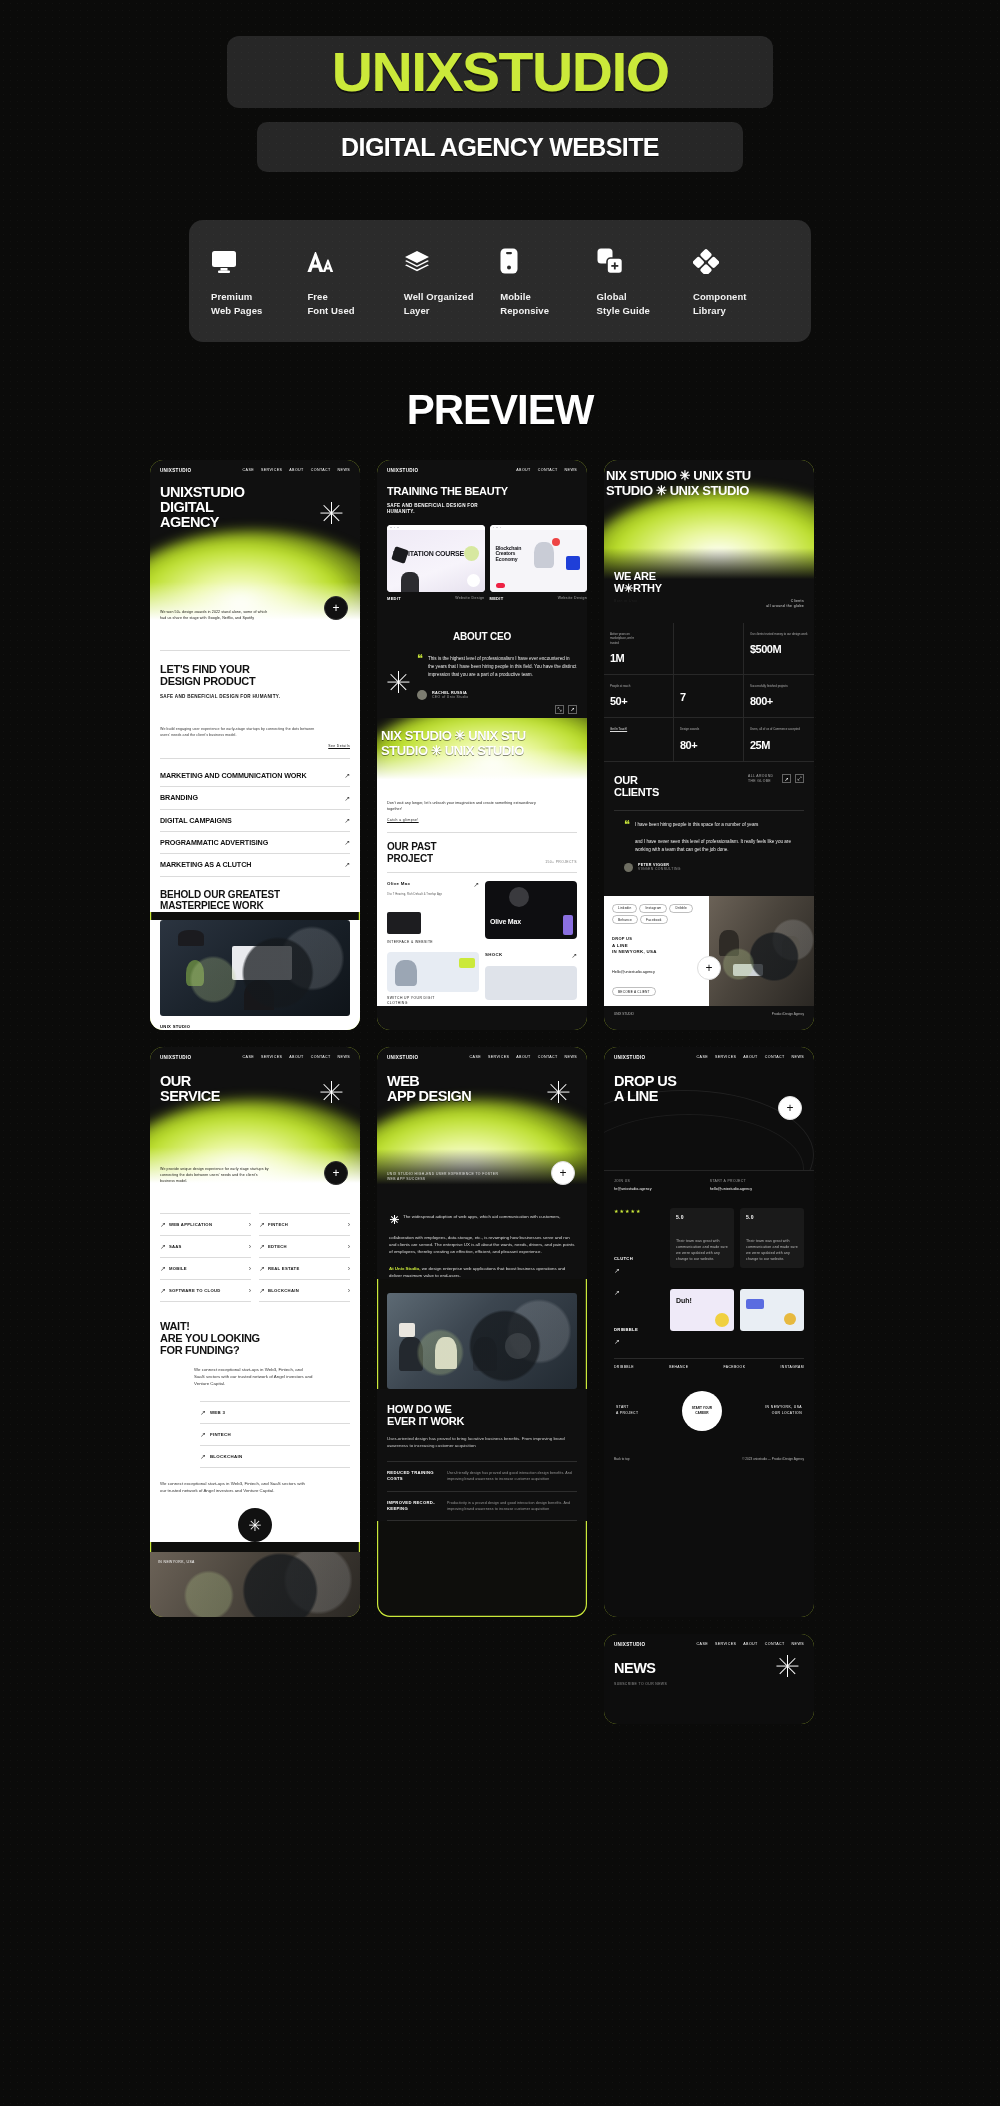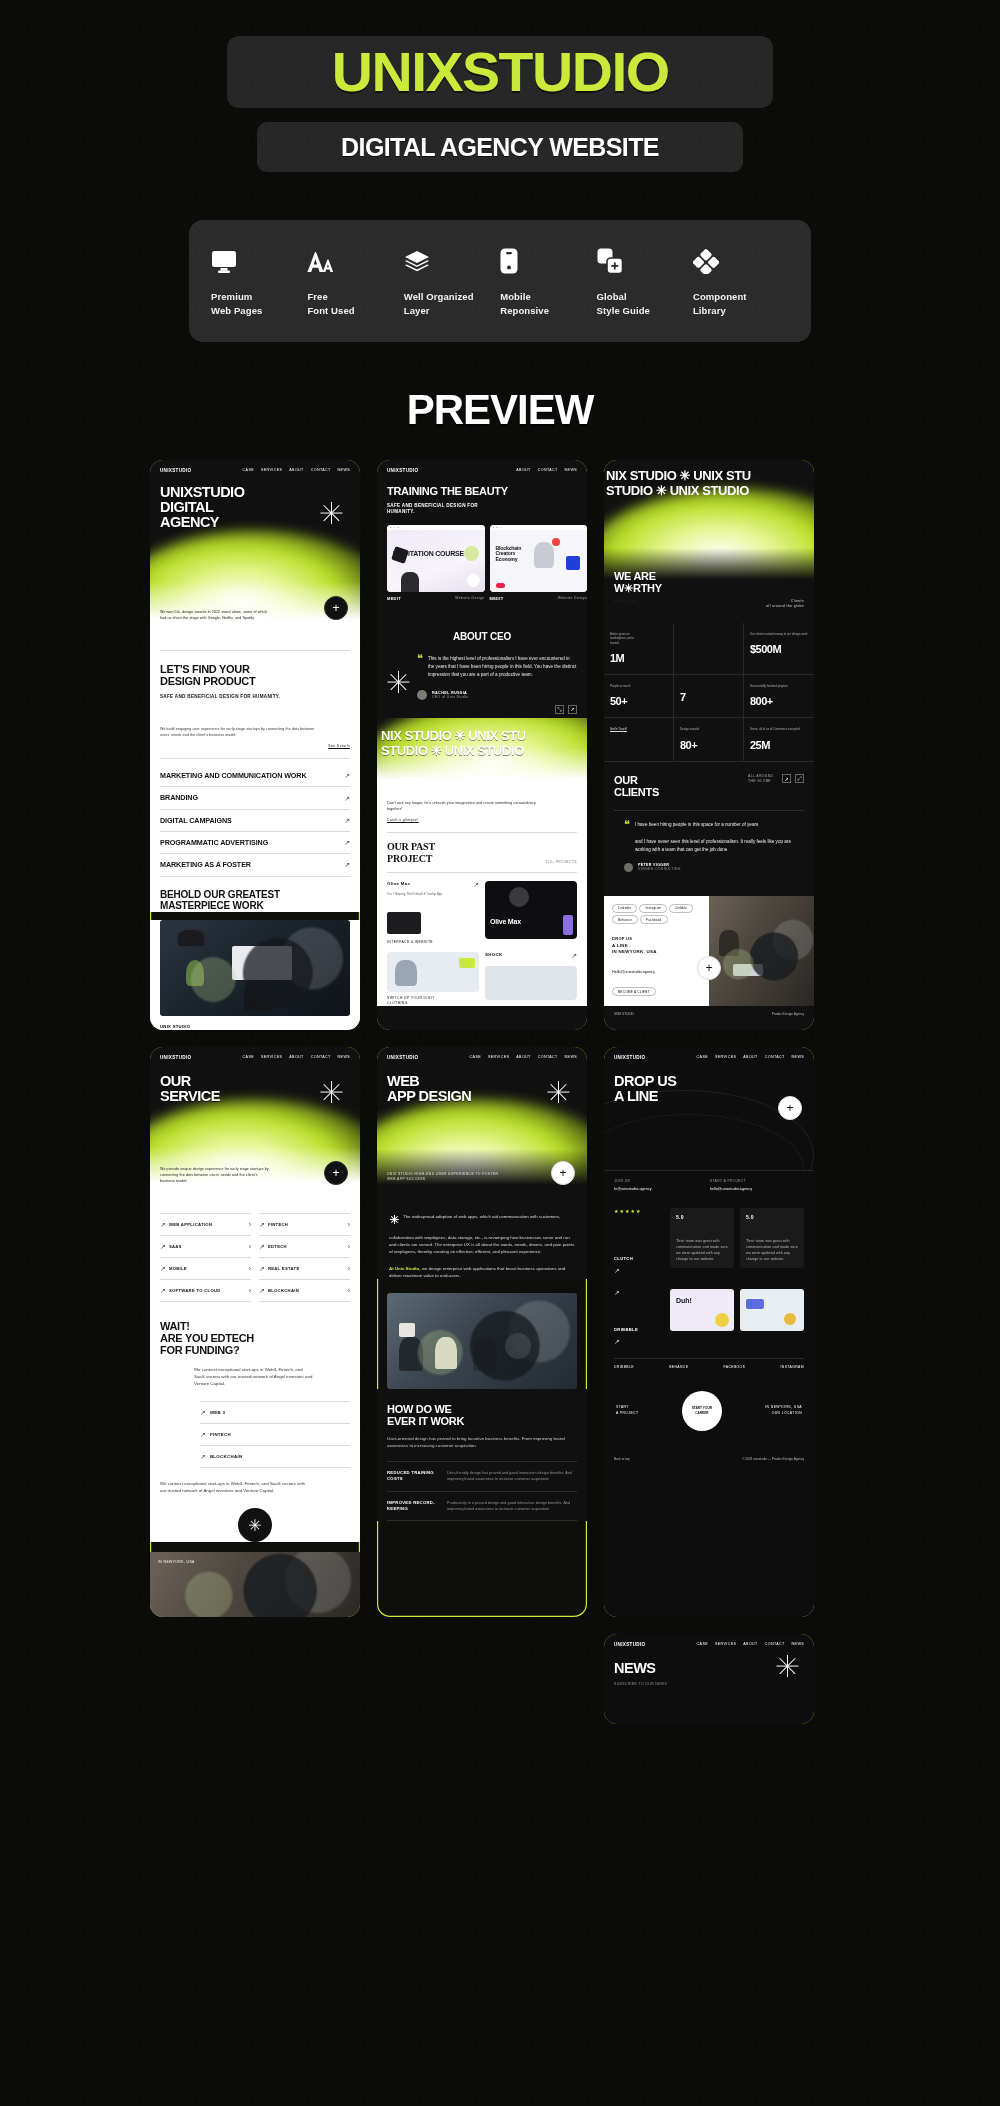--- a/index.html
+++ b/index.html
@@ -337,21 +337,21 @@
             <div class="t">DIGITAL CAMPAIGNS</div>
             <div class="arrow">↗</div>
           </div>
           <div class="rowline"></div>
           <div class="svc-row">
             <div class="t">PROGRAMMATIC ADVERTISING</div>
             <div class="arrow">↗</div>
           </div>
           <div class="rowline"></div>
           <div class="svc-row">
-            <div class="t">MARKETING AS A FOSTER</div>
+            <div class="t">MARKETING AS A CLUTCH</div>
             <div class="arrow">↗</div>
           </div>
           <div class="rowline"></div>
         </div>
 
         <div class="h-md" style="margin:12px 0 8px;white-space:pre-line;">BEHOLD OUR GREATEST
 MASTERPIECE WORK</div>
       </div>
 
       <div style="background:#fff;padding:0 10px 0;">
@@ -463,21 +463,21 @@
         <div style="position:absolute;left:0;right:0;bottom:0;height:42px;background:linear-gradient(180deg,rgba(255,255,255,0),#fff 75%);"></div>
         <div class="marquee" style="position:relative;margin:10px 0 0 4px;white-space:pre-line;text-shadow:0 1px 0 rgba(0,0,0,.45);">NIX STUDIO ✳ UNIX STU
 STUDIO ✳ UNIX STUDIO</div>
       </div>
 
       <div class="light" style="padding:10px 10px 0;">
         <div class="p-xs" style="width:150px;color:#222;">Don't wait any longer, let's unleash your imagination and create something extraordinary together!</div>
         <div class="cap-sm" style="text-decoration:underline;margin-top:6px;">Catch a glimpse!</div>
         <div class="rowline" style="margin:10px 0 8px;"></div>
         <div style="display:flex;justify-content:space-between;align-items:flex-end;">
-          <div class="h-md" style="white-space:pre-line;font-family:Liberation Serif, serif;">OUR PAST
+          <div class="h-md" style="white-space:pre-line;">OUR PAST
 PROJECT</div>
           <div class="cap-sm" style="opacity:.6;">150+ PROJECTS</div>
         </div>
         <div class="rowline" style="margin:8px 0 8px;"></div>
 
         <div style="display:flex;gap:6px;">
           <div style="flex:1;">
             <div style="display:flex;justify-content:space-between;">
               <div class="cap" style="font-size:4.4px;">Olive Max</div>
               <div class="arrow">↗</div>
@@ -736,21 +736,21 @@
                 <span class="arrow">↗</span>
                 <span class="cap" style="font-size:4.2px;">BLOCKCHAIN</span>
               </div>
               <span class="arrow">›</span>
             </div>
             <div class="rowline"></div>
           </div>
         </div>
 
         <div class="h-lg" style="margin-top:18px;white-space:pre-line;">WAIT!
-ARE YOU EDTECH
+ARE YOU LOOKING
 FOR FUNDING?</div>
         <div class="p-sm" style="margin:10px 0 0 34px;width:120px;color:#333;">We connect exceptional start-ups in Web3, Fintech, and SaaS sectors with our trusted network of Angel investors and Venture Capital.</div>
         <div style="margin:14px 0 0 40px;">
           <div class="rowline"></div>
           <div class="svc-row">
             <div style="display:flex;gap:4px;align-items:center;">
               <span class="arrow">↗</span>
               <span class="cap" style="font-size:4.4px;">WEB 3</span>
             </div>
           </div>

